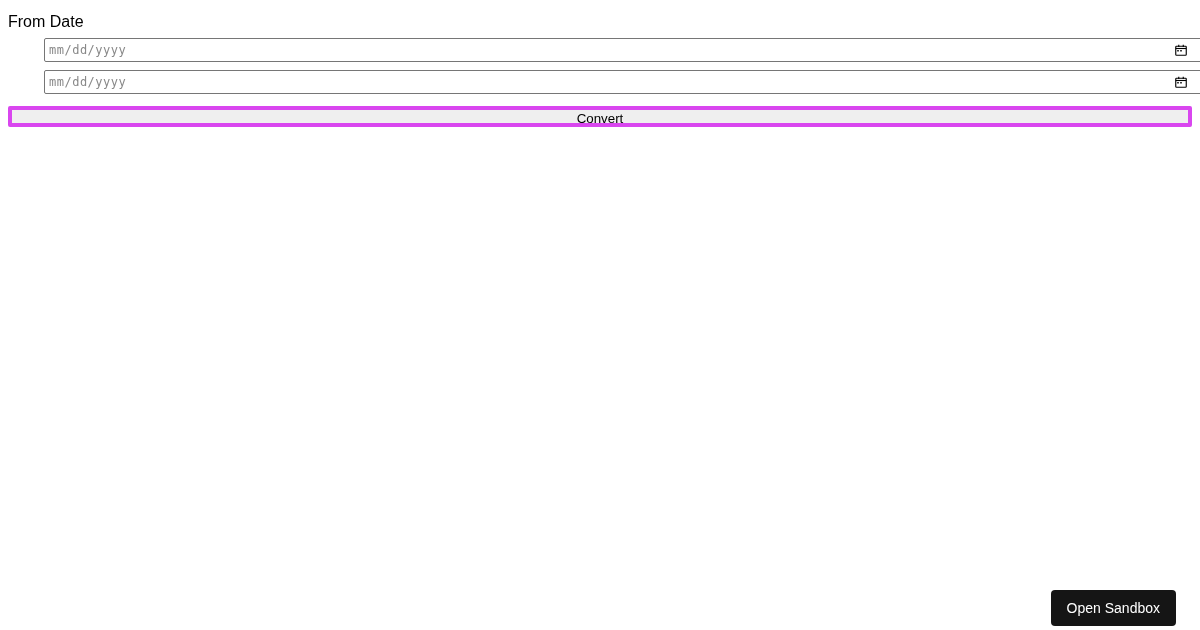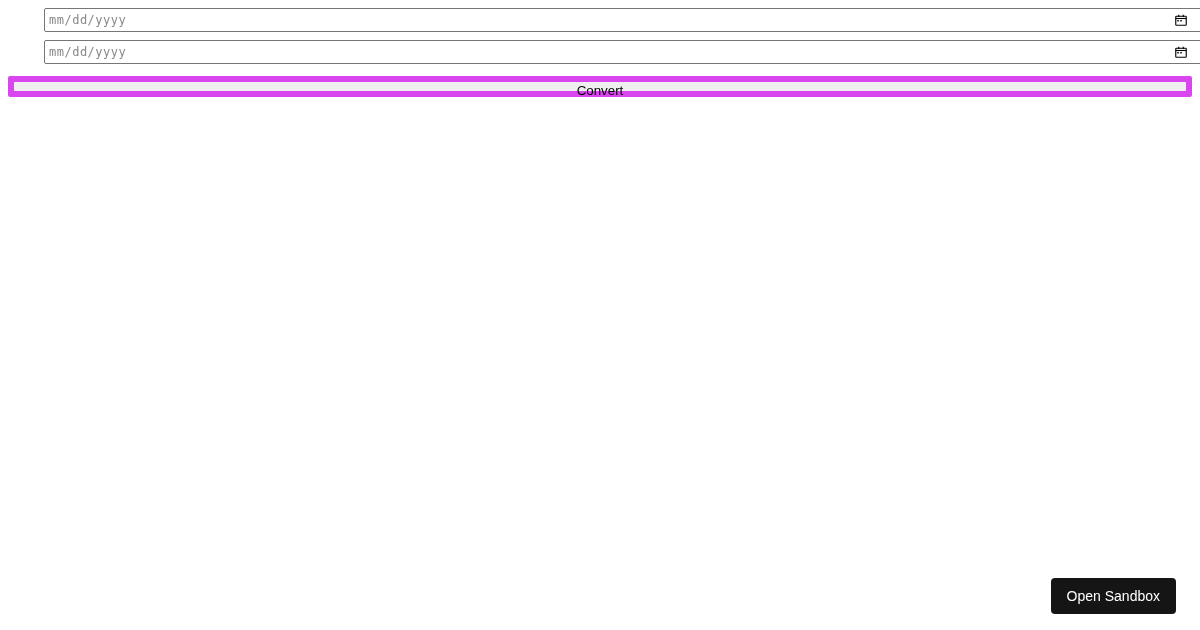--- a/index.html
+++ b/index.html
@@ -60,50 +60,51 @@
     }
     .calendar-icon svg {
       width: 12px;
       height: 12px;
       display: block;
     }
     .convert-button {
       width: 100%;
       height: 21px;
       background: #efefef;
-      border: 6px solid #d946ef;
+      border: 4px solid #d946ef;
       border-radius: 2px;
       font-family: Arial, Helvetica, sans-serif;
       font-size: 13.33px;
       text-align: center;
       cursor: pointer;
       padding: 1px 6px;
       color: #000;
       margin-top: 4px;
     }
     .open-sandbox {
       position: absolute;
       right: 24px;
-      bottom: 16px;
+      bottom: 4px;
       background: #151515;
       color: #fff;
       border: none;
       border-radius: 4px;
       font-family: Arial, Helvetica, sans-serif;
       font-size: 14px;
       padding: 10px 16px;
       cursor: pointer;
     }
   </style>
 </head>
 <body>
 
 
 
 <div class="form-row">
+  <div class="label">From Date</div>
   <div class="date-input-wrapper">
     <input type="text" class="date-input" placeholder="mm/dd/yyyy" style="">
     <span class="calendar-icon">
       <svg viewBox="0 0 16 16" fill="#000">
         <rect x="1" y="3" width="14" height="12" rx="1" ry="1" fill="none" stroke="#000" stroke-width="1.5"></rect>
         <line x1="1" y1="6" x2="15" y2="6" stroke="#000" stroke-width="1.5"></line>
         <line x1="5" y1="1" x2="5" y2="4" stroke="#000" stroke-width="1.5"></line>
         <line x1="11" y1="1" x2="11" y2="4" stroke="#000" stroke-width="1.5"></line>
         <rect x="3" y="8" width="2" height="2" fill="#000"></rect>
         <rect x="7" y="8" width="2" height="2" fill="#000"></rect>

